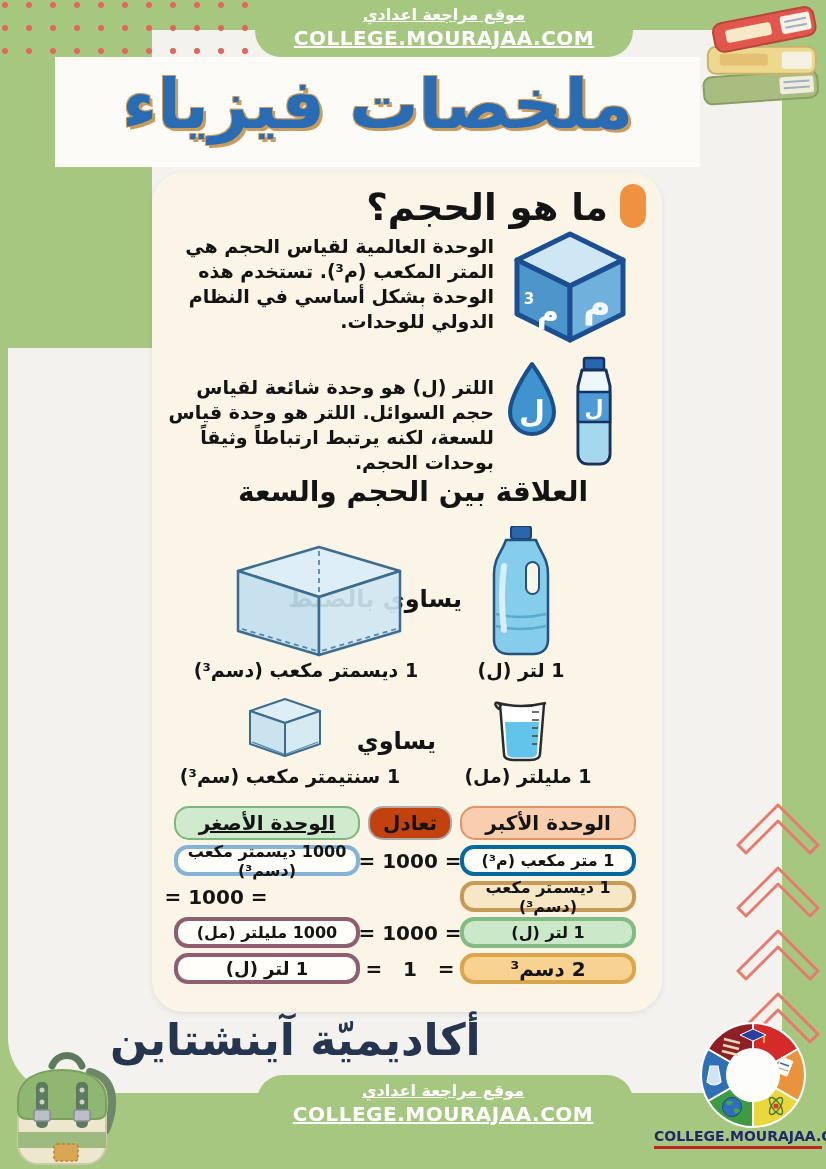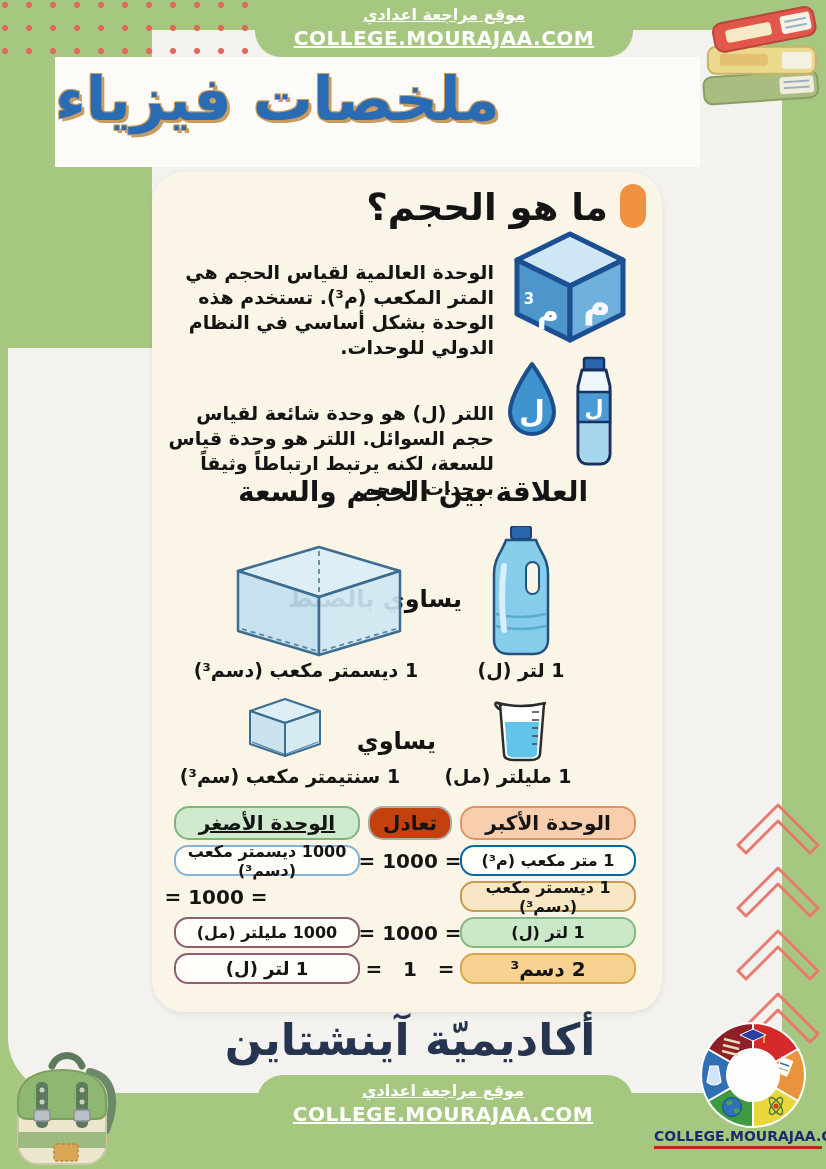--- a/index.html
+++ b/index.html
@@ -14,67 +14,67 @@
 
   .top-tab{position:absolute;left:255px;top:0;width:378px;height:57px;background:#a6c780;
            border-radius:0 0 26px 26px;z-index:4;display:flex;flex-direction:column;align-items:center;
            padding-top:5px;box-sizing:border-box;}
   .site-label{color:#fff;font-weight:bold;font-size:16px;text-decoration:underline;line-height:1.3;}
   .site-url{color:#fff;font-weight:bold;font-size:20px;text-decoration:underline;letter-spacing:.5px;line-height:1.25;}
 
   .books{position:absolute;right:0;top:0;z-index:4;}
 
   .title-bg{position:absolute;left:55px;top:57px;width:645px;height:110px;background:#fcfbf7;z-index:2;}
-  .main-title{position:absolute;left:55px;top:64px;width:645px;text-align:left;z-index:3;
-              font-size:60px;font-weight:bold;color:#2a6cb3;direction:rtl;
+  .main-title{position:absolute;left:55px;top:64px;width:645px;text-align:center;z-index:3;
+              font-size:69px;font-weight:bold;color:#2a6cb3;direction:rtl;
               text-shadow:3px 3px 0 #c99c5e,-1px -1px 0 #c99c5e,1px -1px 0 #c99c5e,-1px 1px 0 #c99c5e;}
 
   .card{position:absolute;left:152px;top:172px;width:510px;height:840px;background:#fbf5e7;
         border-radius:32px;z-index:3;direction:rtl;box-shadow:0 2px 6px rgba(0,0,0,.08);color:#141414;}
   .q-marker{position:absolute;right:16px;top:12px;width:26px;height:44px;border-radius:13px;background:#ef9140;}
   .q-heading{position:absolute;right:54px;top:14px;font-size:37px;font-weight:bold;}
   .cube-icon{position:absolute;right:28px;top:56px;}
-  .para{position:absolute;right:168px;left:10px;font-size:19px;font-weight:bold;text-align:right;line-height:1.32;margin-top:26px;}
+  .para{position:absolute;right:168px;left:10px;font-size:19px;font-weight:bold;text-align:right;line-height:1.32;}
   .para1{top:62px;}
   .water-icons{position:absolute;right:32px;top:184px;}
   .para2{top:203px;}
   .rel-heading{position:absolute;top:303px;left:12px;right:0;text-align:center;font-size:28px;font-weight:bold;}
 
   .eq1-bottle{position:absolute;right:104px;top:354px;}
   .eq1-bottle-label{position:absolute;right:66px;top:487px;width:150px;text-align:center;font-size:19px;font-weight:bold;}
   .eq1-rel{position:absolute;right:200px;top:413px;font-size:24px;font-weight:bold;}
   .eq1-cube{position:absolute;left:70px;top:371px;}
   .eq1-cube-label{position:absolute;left:28px;top:487px;width:252px;text-align:center;font-size:19px;font-weight:bold;}
 
   .eq2-beaker{position:absolute;right:112px;top:524px;}
-  .eq2-beaker-label{position:absolute;right:74px;top:593px;width:160px;text-align:center;font-size:19px;font-weight:bold;}
+  .eq2-beaker-label{position:absolute;right:54px;top:593px;width:160px;text-align:center;font-size:19px;font-weight:bold;}
   .eq2-rel{position:absolute;right:226px;top:555px;font-size:24px;font-weight:bold;}
   .eq2-cube{position:absolute;left:92px;top:524px;}
   .eq2-cube-label{position:absolute;left:12px;top:593px;width:252px;text-align:center;font-size:19px;font-weight:bold;}
 
   .units-table{position:absolute;right:26px;left:22px;top:634px;}
   .t-row{display:flex;justify-content:space-between;align-items:center;margin-bottom:5px;}
   .t-cell{box-sizing:border-box;display:flex;align-items:center;justify-content:center;font-weight:bold;text-align:center;}
   .cell-larger{width:176px;}
   .cell-eq{width:84px;background:transparent;border:none;}
   .cell-smaller{width:186px;}
   .h-cell{height:34px;border-radius:15px;border:2px solid;font-size:20px;}
   .h-larger{background:#f8cfae;border-color:#e09468;}
   .h-eq{background:#c2410c;border-color:#ababab;}
   .h-smaller{background:#cfeacc;border-color:#7cb77c;text-decoration:underline;}
-  .d-cell{height:31px;border-radius:14px;border:2px solid #0369a1;background:#fffef8;font-size:16px;}
+  .d-cell{height:31px;border-radius:14px;border:4px solid #0369a1;background:#fffef8;font-size:16px;}
   .eq-val{font-size:20px;white-space:pre;}
   .b-blue{border-color:#85b3d6;}
   .b-maroon{border-color:#8d5f70;}
   .bg-tan{background:#f8e7c4;border-color:#c79b55;}
   .bg-green{background:#cbe9c8;border-color:#84bb84;}
   .bg-orange{background:#f7d291;border-color:#d9a74b;font-size:20px;}
   .f-big{font-size:18px;}
 
-  .academy{position:absolute;left:110px;top:1014px;width:600px;text-align:center;z-index:3;
+  .academy{position:absolute;left:110px;top:1014px;width:600px;text-align:left;z-index:3;
            font-size:44px;font-weight:bold;color:#26354f;direction:rtl;}
 
   .bottom-band{position:absolute;left:0;top:1093px;width:826px;height:76px;background:#a6c780;z-index:4;}
   .bottom-tab{position:absolute;left:257px;top:1075px;width:376px;height:30px;background:#a6c780;
               border-radius:26px 26px 0 0;z-index:4;}
   .bottom-text{position:absolute;left:218px;top:1081px;width:450px;text-align:center;z-index:6;}
 
   .backpack{position:absolute;left:2px;top:1044px;z-index:7;}
   .wheel{position:absolute;right:10px;top:1012px;z-index:7;}
   .wheel-caption{position:absolute;right:4px;top:1128px;width:168px;text-align:center;z-index:8;

